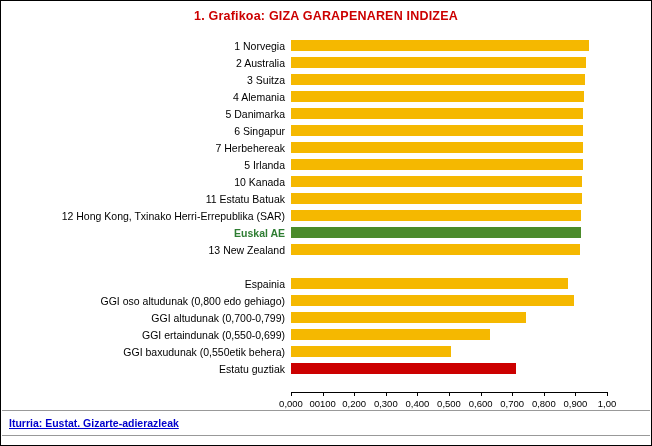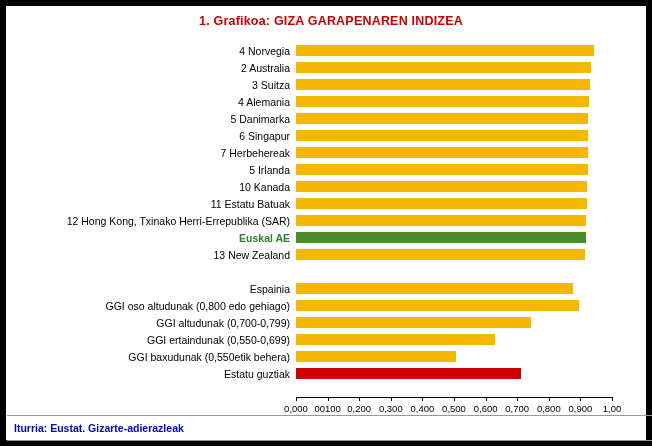--- a/index.html
+++ b/index.html
@@ -11,21 +11,21 @@
     height: 446px;
     background: #ffffff;
     font-family: "Liberation Sans", sans-serif;
     overflow: hidden;
   }
   #page {
     position: relative;
     width: 652px;
     height: 446px;
     box-sizing: border-box;
-    border: 6px solid #000000;
+    border: 1px solid #000000;
     background: #ffffff;
   }
   #chart-title {
     position: absolute;
     left: 0;
     top: 8px;
     width: 650px;
     text-align: center;
     font-size: 12.5px;
     font-weight: bold;
@@ -127,41 +127,42 @@
     background: #999999;
   }
   #source-note {
     position: absolute;
     left: 8px;
     top: 416px;
     font-size: 10.5px;
     font-weight: bold;
     color: #0000cc;
     white-space: nowrap;
+    text-decoration: underline;
   }
   #bottom-rule {
     position: absolute;
     left: 1px;
     top: 434px;
     width: 648px;
     height: 1px;
     background: #999999;
   }
 </style>
 </head>
 <body>
 
 <div id="page">
 
   <div id="chart-title">1. Grafikoa: GIZA GARAPENAREN INDIZEA</div>
 
   <div id="plot-wrap">
     <div class="rows" id="rows">
         <div class="row">
-          <div class="cat-label">4 Norvegia</div>
+          <div class="cat-label">1 Norvegia</div>
           <div class="bar-area">
             <div class="bar" style="width: 298.304px;"></div>
           </div>
         </div>
         <div class="row">
           <div class="cat-label">2 Australia</div>
           <div class="bar-area">
             <div class="bar" style="width: 295.46px;"></div>
           </div>
         </div>

